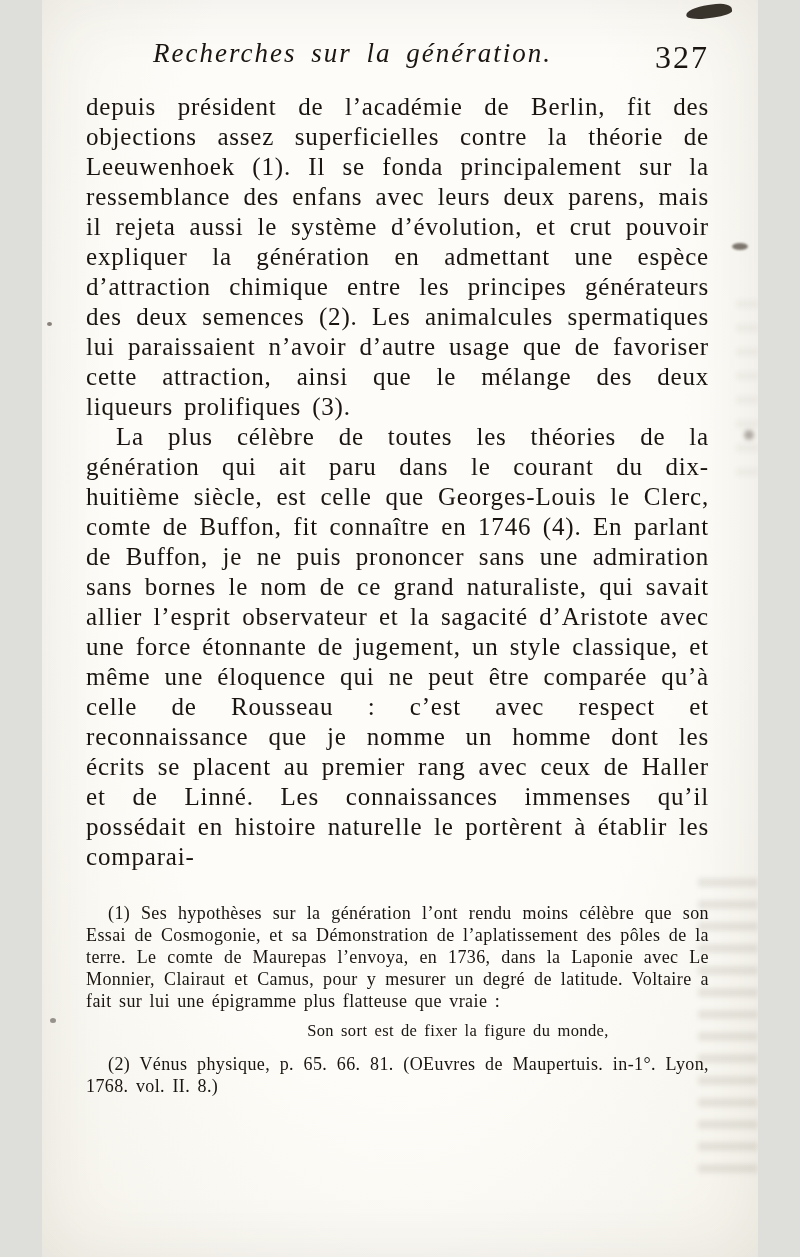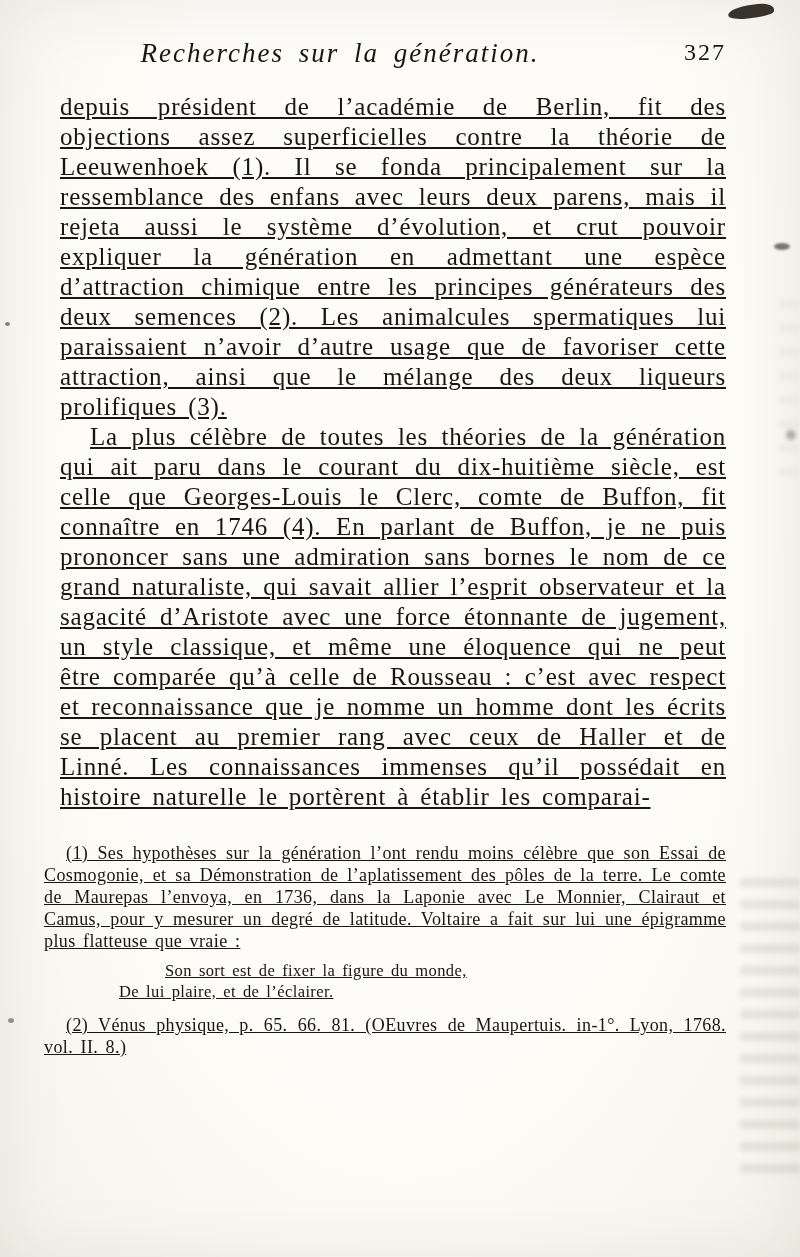--- a/index.html
+++ b/index.html
@@ -2,31 +2,30 @@
 <html><head>
 <meta charset="utf-8">
 <style>
   html, body {
     margin: 0;
     padding: 0;
     background: #dededb;
   }
   .page {
     position: relative;
-    width: 800px;
+    width: 716px;
     height: 1257px;
     margin: 0 auto;
     box-sizing: border-box;
-    padding: 38px 74px 24px 44px;
+    padding: 38px 49px 24px 44px;
     background: radial-gradient(ellipse at 50% 38%, #fdfcf8 55%, #f4f2ea 100%);
     box-shadow: inset 0 0 70px rgba(60,50,35,0.08);
     color: #1a1510;
     font-family: "Liberation Serif", "DejaVu Serif", serif;
     overflow: hidden;
-    text-decoration: underline;
   }
 
   
   .page-header {
     position: relative;
     height: 42px;
     margin-bottom: 12px;
   }
   .running-title {
     position: absolute;
@@ -36,32 +35,31 @@
     font-style: italic;
     font-size: 27px;
     letter-spacing: 2px;
     word-spacing: 6px;
     white-space: nowrap;
   }
   .page-number {
     position: absolute;
     right: 0;
     top: 1px;
-    font-size: 24px;
+    font-size: 32px;
     letter-spacing: 2px;
   }
 
   
   .body-text {
     font-size: 25px;
     line-height: 30px;
     text-align: justify;
     letter-spacing: 0.8px;
     word-spacing: 4px;
-    margin-left: 16px;
   }
   .body-text p {
     margin: 0;
   }
   .body-text p.indent {
     text-indent: 30px;
   }
 
   
   .footnotes {
@@ -73,21 +71,21 @@
     word-spacing: 2.5px;
   }
   .footnotes p.footnote {
     margin: 12px 0 7px 0;
     text-indent: 22px;
   }
   .verse {
     margin: 8px 0 10px 75px;
     font-size: 16.5px;
     line-height: 21px;
-    text-align: left;
+    text-align: center;
     text-indent: 0;
   }
   .verse .verse-line-1 {
     margin-left: 46px;
   }
   .verse .verse-line-2 {
     margin-left: 0;
   }
 
   
@@ -174,19 +172,18 @@
   <main class="body-text">
     <p>depuis président de l’académie de Berlin, fit des objections assez superficielles contre la théorie de Leeuwenhoek (1). Il se fonda principalement sur la ressemblance des enfans avec leurs deux parens, mais il rejeta aussi le système d’évolution, et crut pouvoir expliquer la génération en admettant une espèce d’attraction chimique entre les principes générateurs des deux semences (2). Les animalcules spermatiques lui paraissaient n’avoir d’autre usage que de favoriser cette attraction, ainsi que le mélange des deux liqueurs prolifiques (3).</p>
     <p class="indent">La plus célèbre de toutes les théories de la génération qui ait paru dans le courant du dix-huitième siècle, est celle que Georges-Louis le Clerc, comte de Buffon, fit connaître en 1746 (4). En parlant de Buffon, je ne puis prononcer sans une admiration sans bornes le nom de ce grand naturaliste, qui savait allier l’esprit observateur et la sagacité d’Aristote avec une force étonnante de jugement, un style classique, et même une éloquence qui ne peut être comparée qu’à celle de Rousseau : c’est avec respect et reconnaissance que je nomme un homme dont les écrits se placent au premier rang avec ceux de Haller et de Linné. Les connaissances immenses qu’il possédait en histoire naturelle le portèrent à établir les comparai-</p>
   </main>
 
   <section class="footnotes">
     <p class="footnote">(1) Ses hypothèses sur la génération l’ont rendu moins célèbre que son Essai de Cosmogonie, et sa Démonstration de l’aplatissement des pôles de la terre. Le comte de Maurepas l’envoya, en 1736, dans la Laponie avec Le Monnier, Clairaut et Camus, pour y mesurer un degré de latitude. Voltaire a fait sur lui une épigramme plus flatteuse que vraie :</p>
 
     <div class="verse">
       <div class="verse-line-1">Son sort est de fixer la figure du monde,</div>
-      <div class="verse-line-2">De lui plaire, et de l’éclairer.</div>
     </div>
 
     <p class="footnote">(2) Vénus physique, p. 65. 66. 81. (OEuvres de Maupertuis. in-1°. Lyon, 1768. vol. II. 8.)</p>
   </section>
 
 </div>
 
 </body></html>

